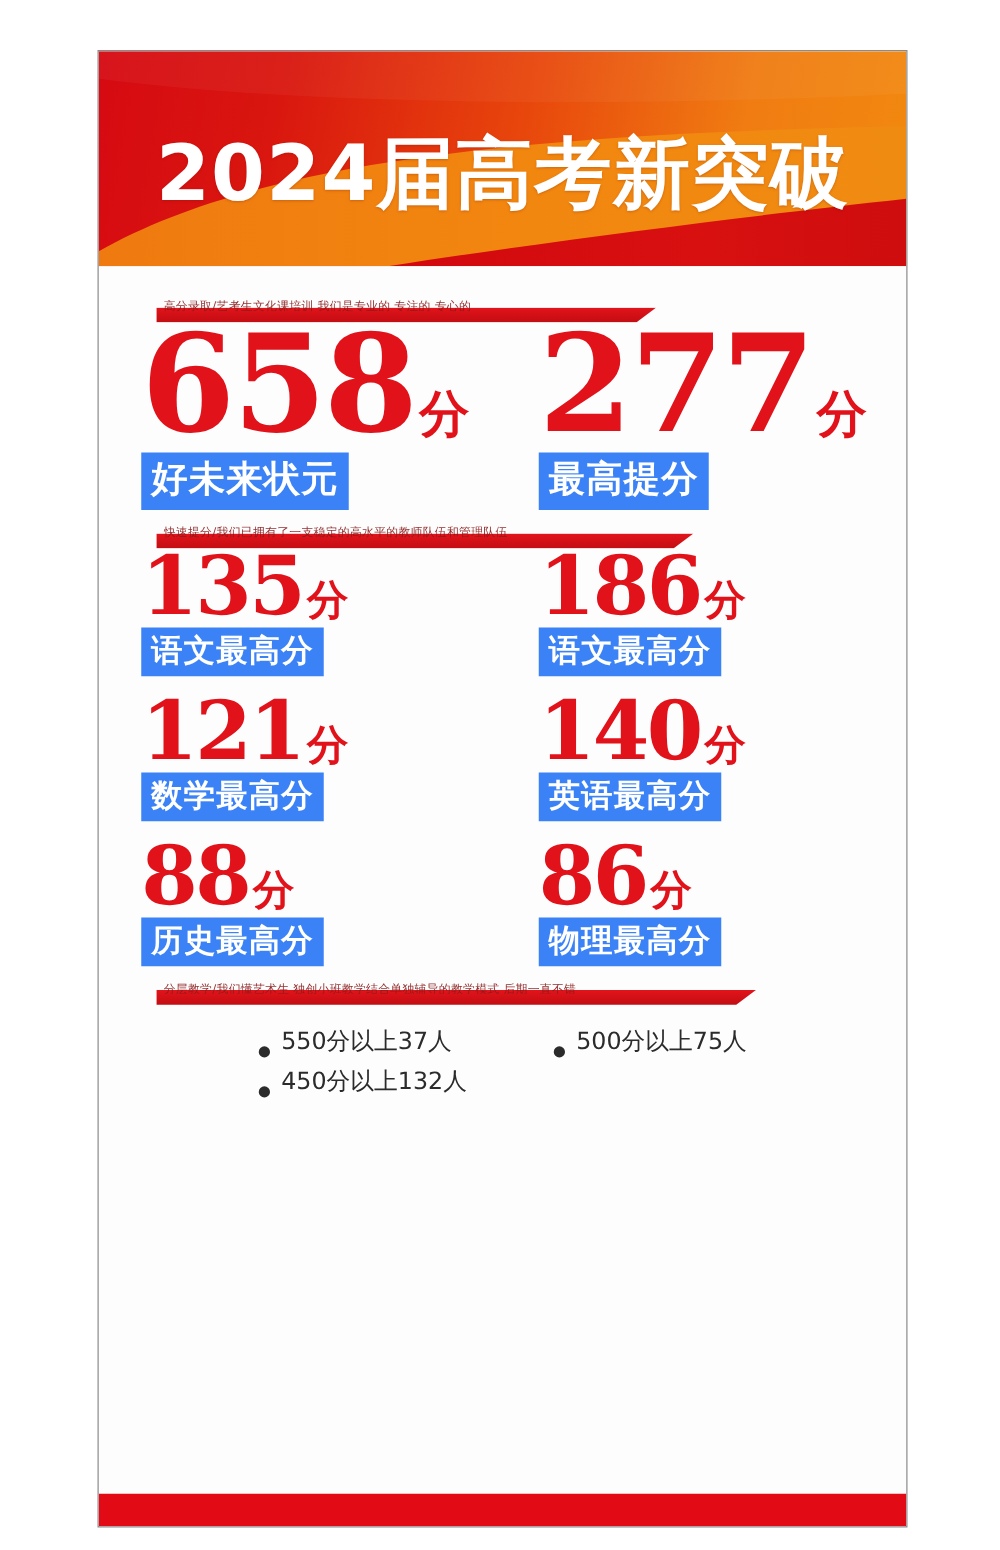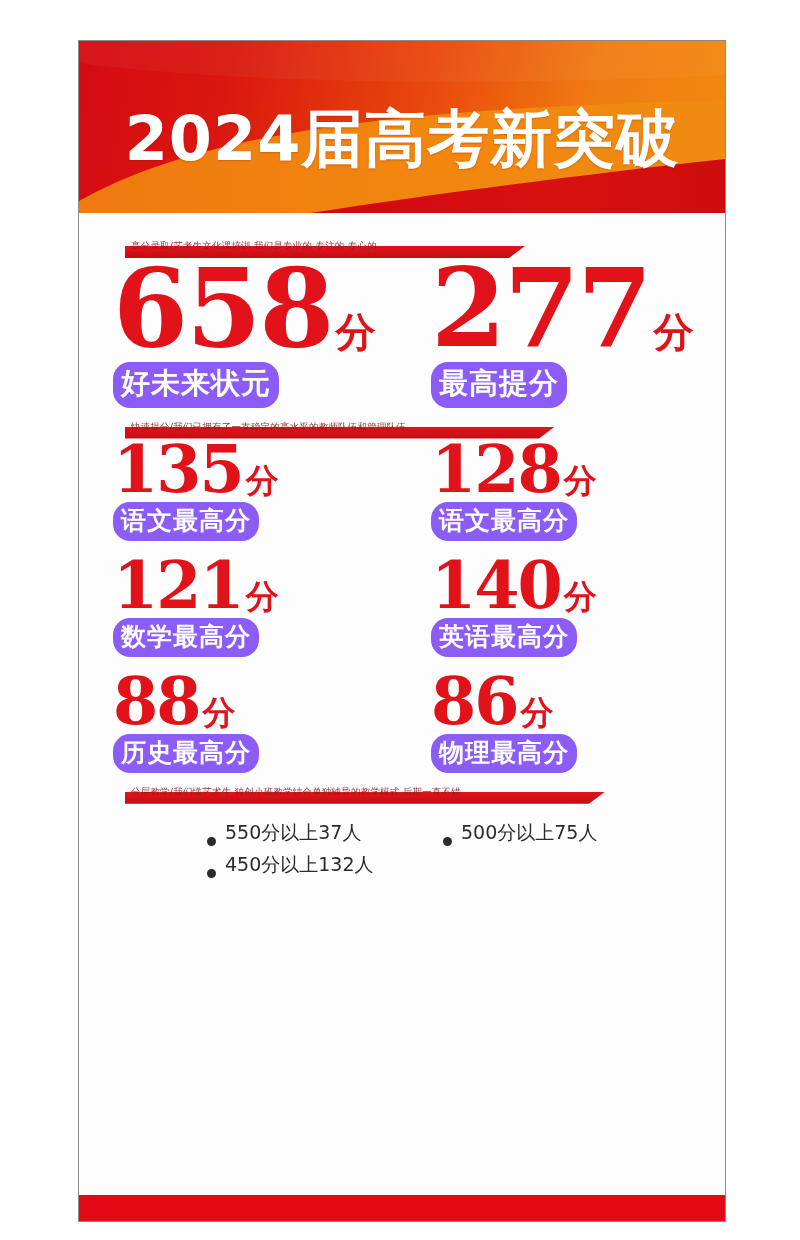--- a/index.html
+++ b/index.html
@@ -133,29 +133,28 @@
     font-family: "DejaVu Serif", "Liberation Serif", serif;
     letter-spacing: -2px;
   }
   .score-unit {
     color: #e1121a;
     font-weight: bold;
     font-family: "DejaVu Sans", "Liberation Sans", sans-serif;
     margin-left: 3px;
   }
   .score-label {
-    background: #8b5cf6;
+    background: #3b82f6;
     color: #ffffff;
     font-weight: bold;
     font-family: Liberation Mono, monospace;
     padding: 2px 8px 4px 8px;
     margin-top: 2px;
     letter-spacing: 1px;
     white-space: nowrap;
-    border-radius: 17px;
   }
 
   
   .sz-xl .score-number { font-size: 108px; }
   .sz-xl .score-unit   { font-size: 40px; }
   .sz-xl .score-label  { font-size: 29px; }
 
   .sz-lg .score-number { font-size: 65px; }
   .sz-lg .score-unit   { font-size: 33px; }
   .sz-lg .score-label  { font-size: 25px; }
@@ -263,21 +262,21 @@
     <div class="score-grid">
       <div class="score-cell sz-lg">
         <div class="score-number-line">
           <span class="score-number">135</span>
           <span class="score-unit">分</span>
         </div>
         <div class="score-label">语文最高分</div>
       </div>
       <div class="score-cell right sz-lg">
         <div class="score-number-line">
-          <span class="score-number">128</span>
+          <span class="score-number">186</span>
           <span class="score-unit">分</span>
         </div>
         <div class="score-label">语文最高分</div>
       </div>
 
       <div class="score-cell sz-lg" style="margin-top:14px">
         <div class="score-number-line">
           <span class="score-number">121</span>
           <span class="score-unit">分</span>
         </div>

